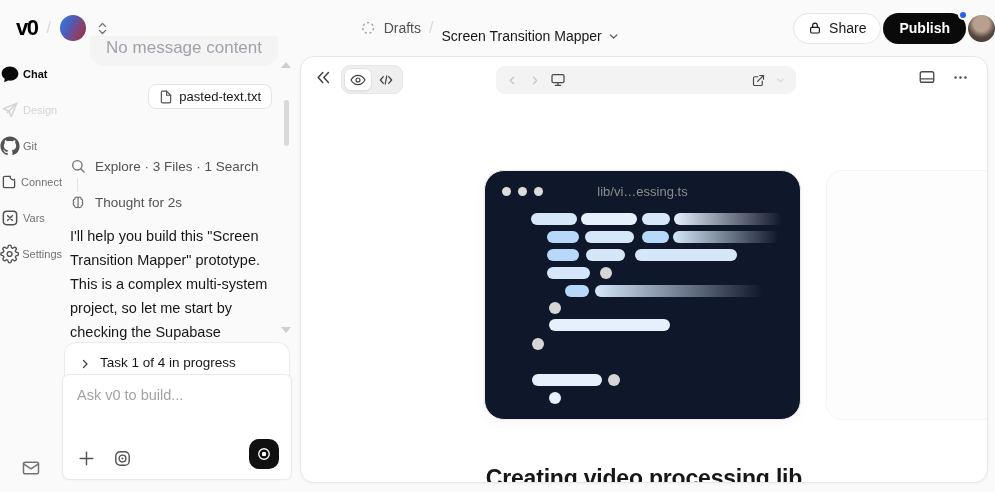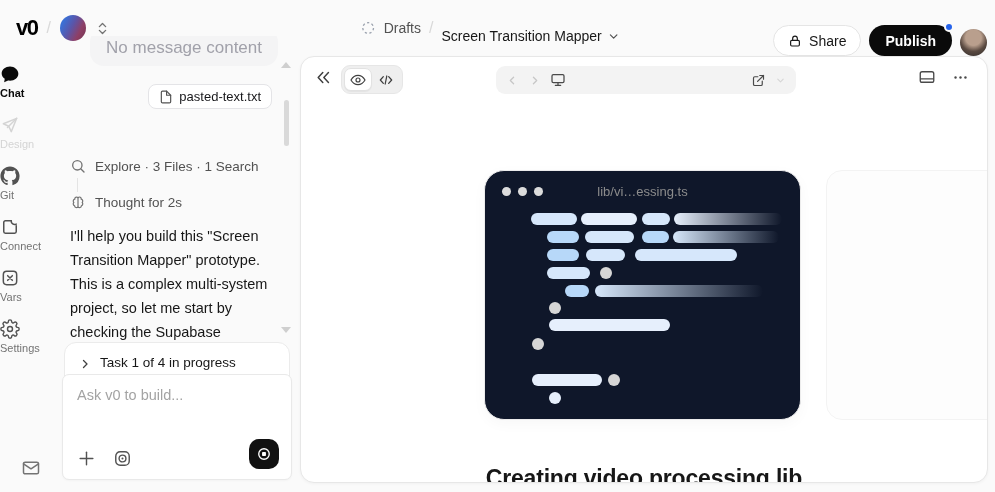--- a/index.html
+++ b/index.html
@@ -15,33 +15,33 @@
   .topbar-left { display:flex; align-items:center; gap:9px; padding-left:16px; }
   .v0-logo { font-weight:800; font-size:22px; letter-spacing:-1.5px; color:#000; }
   .crumb-slash { color:#d9d9d9; font-size:16px; }
   .proj-avatar { width:26px; height:26px; border-radius:50%;
     background:linear-gradient(118deg,#3b6fd4 18%,#5b55a8 45%,#8e3f66 72%,#73344f 100%); }
   .switcher { color:#737373; cursor:pointer; }
   .topbar-center { position:absolute; left:50%; top:0; height:56px; transform:translateX(-53%);
     display:flex; align-items:center; gap:8px; font-size:14px; }
   .crumb-section { color:#525252; }
   .crumb-title { color:#171717; display:flex; align-items:center; gap:5px; cursor:pointer;margin-top:16px; }
-  .topbar-right { position:absolute; right:8px; top:0; height:56px; display:flex; align-items:flex-end; gap:8px; }
+  .topbar-right { position:absolute; right:0; top:0; height:56px; display:flex; align-items:center; gap:2px; }
   .btn-share { display:flex; align-items:center; gap:7px; height:31px; padding:0 14px;
     background:#fff; border:1px solid #e5e5e5; border-radius:16px; font-size:14px; font-weight:500; color:#171717; cursor:pointer; }
   .btn-publish { position:relative; display:flex; align-items:center; height:31px; padding:0 16px;
     background:#0a0a0a; border:none; border-radius:16px; font-size:14px; font-weight:600; color:#fff; cursor:pointer; }
   .publish-dot { position:absolute; top:-3px; right:-2px; width:10px; height:10px; border-radius:50%;
     background:#2563eb; border:2px solid #fafafa; }
   .user-avatar { width:27px; height:27px; border-radius:50%; cursor:pointer;
     background:radial-gradient(circle at 50% 32%, #b99f8d 0 34%, #5a4a41 60%, #2e2a29 100%); }
 
   
   .rail { position:absolute; left:0; top:56px; width:62px; height:436px; }
-  .rail-item { width:62px; display:flex; flex-direction:column; align-items:flex-start; gap:3px;
+  .rail-item { width:62px; display:flex; flex-direction:row; align-items:center; gap:3px;
     padding:8px 0; cursor:pointer; color:#525252; }
   .rail-item .lbl { font-size:11px; color:#737373; }
   .rail-item.active { color:#0a0a0a; }
   .rail-item.active .lbl { color:#0a0a0a; font-weight:600; }
   .rail-item.disabled { color:#d4d4d4; }
   .rail-item.disabled .lbl { color:#d4d4d4; }
   .rail-mail { position:absolute; left:0; bottom:14px; width:62px; display:flex; justify-content:center; color:#737373; cursor:pointer; }
 
   
   .chat-scroll { position:absolute; left:62px; top:36px; width:230px; height:306px; overflow:hidden; }

